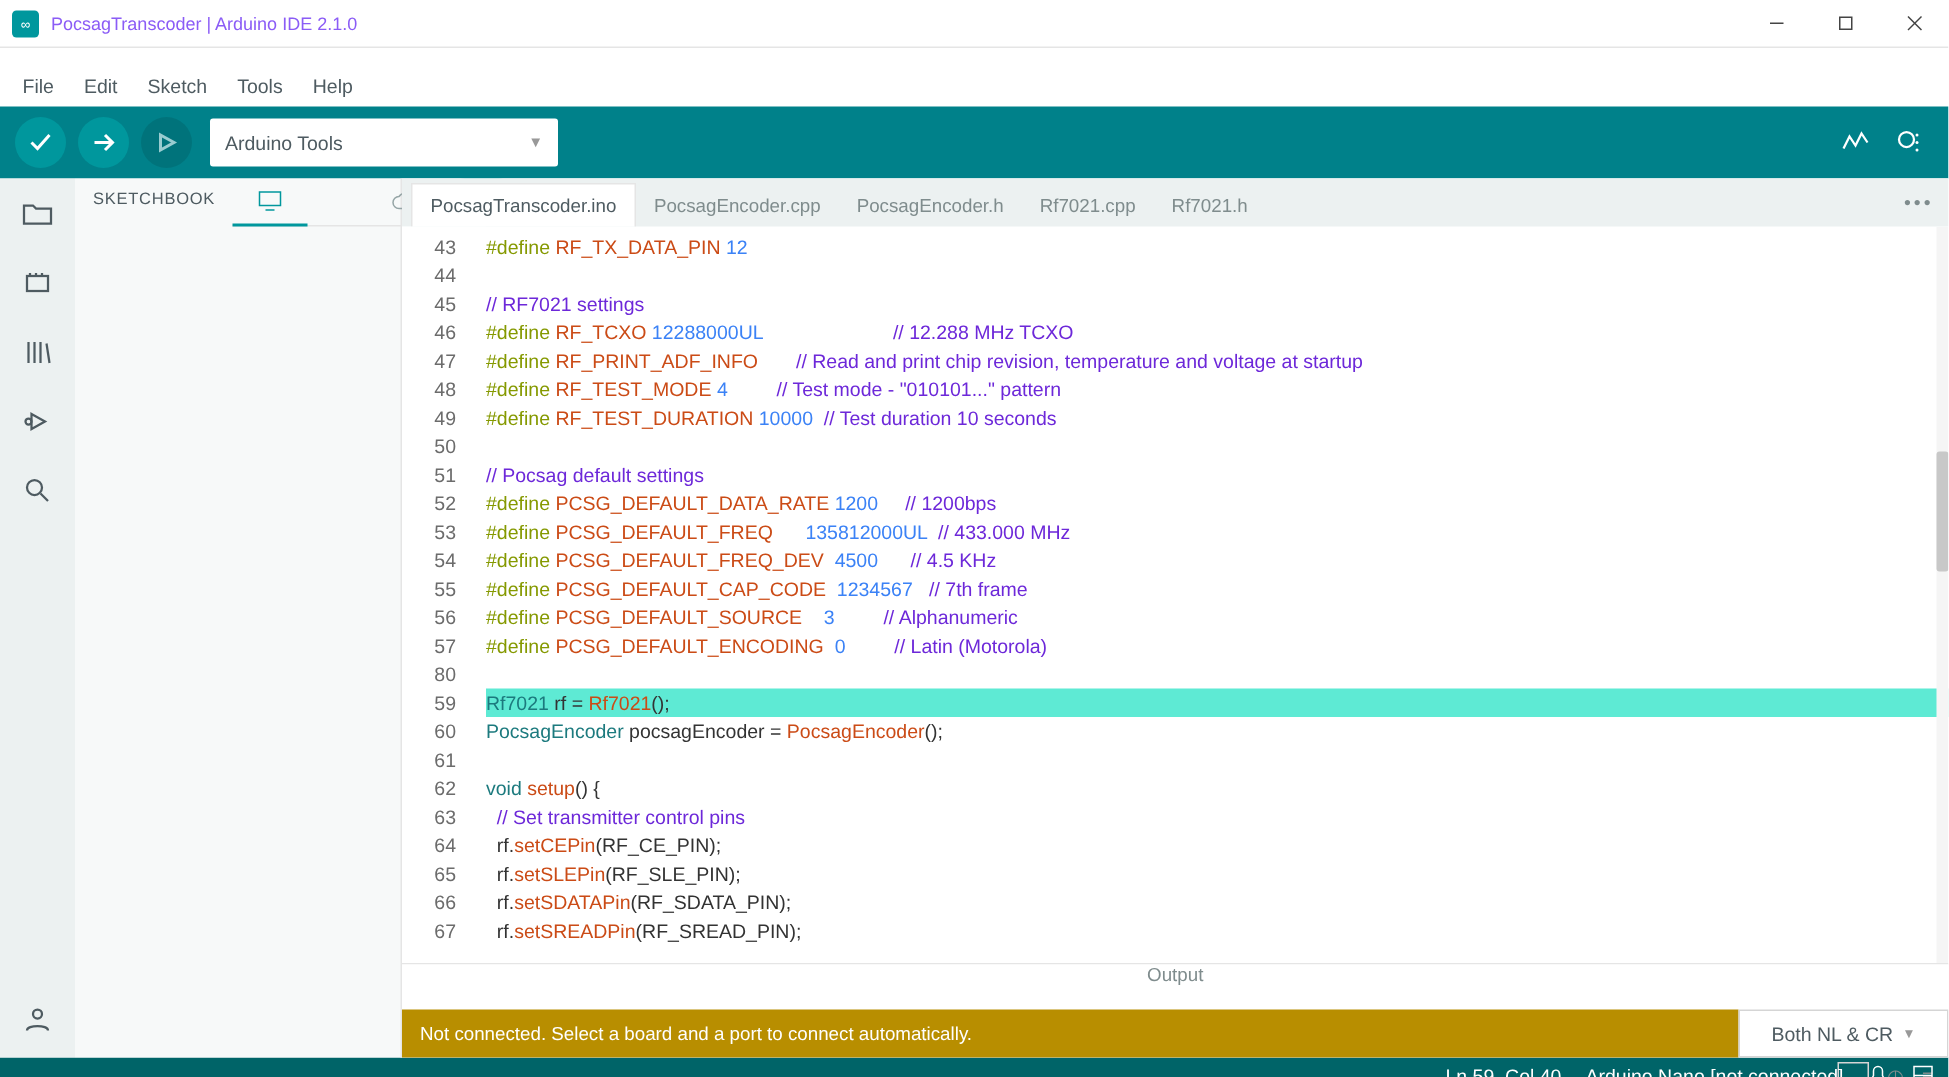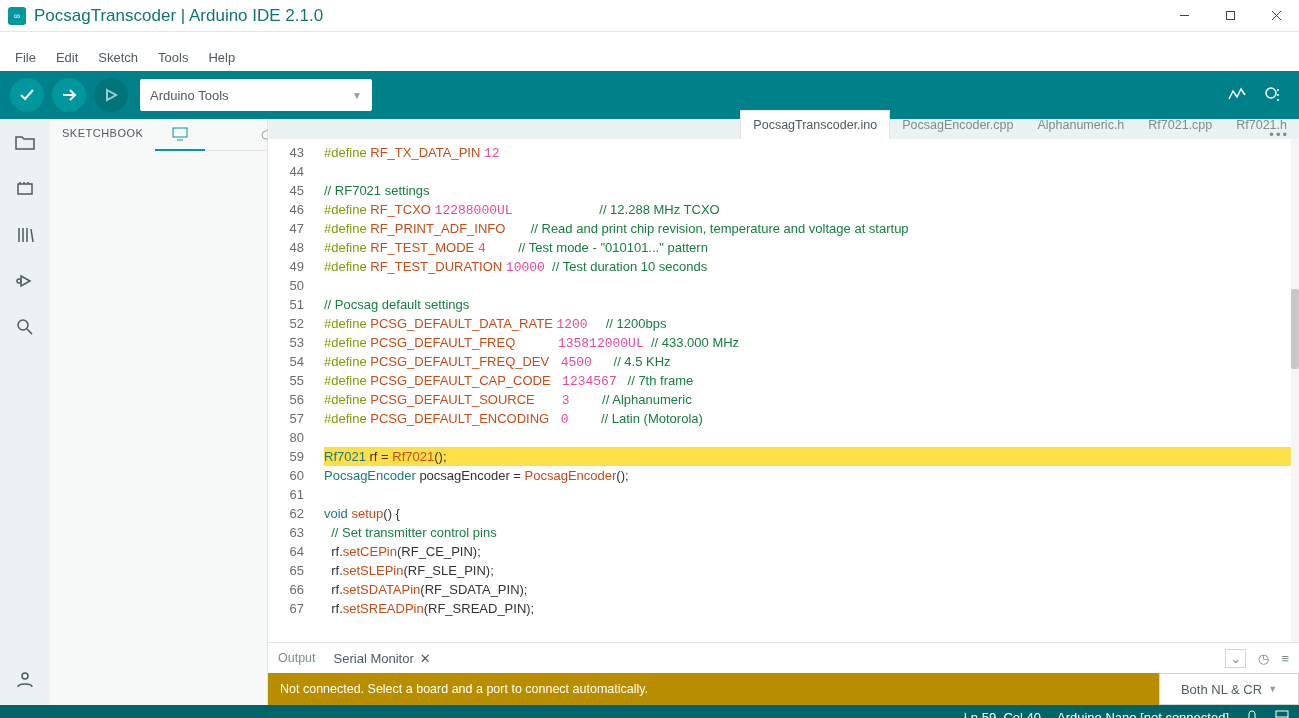--- a/index.html
+++ b/index.html
@@ -1,19 +1,19 @@
 <!DOCTYPE html>
 <html><head>
 <meta charset="utf-8">
 <style>
 * { margin:0; padding:0; box-sizing:border-box; font-family:"Segoe UI",Arial,sans-serif; font-size:13px; }
 html,body { width:1299px; height:718px; overflow:hidden; background:#fff; }
 .titlebar { height:32px; background:#fff; display:flex; align-items:center; padding:0 0 0 8px; border-bottom:1px solid #e5e5e5; }
 .titlebar .app-icon { width:18px; height:18px; background:#00979d; border-radius:3px; display:flex; align-items:center; justify-content:center; color:#fff; font-size:9px; margin-right:8px; }
-.titlebar .title { color:#0f766e; font-size:17px; }
+.titlebar .title { color:#8b5cf6; font-size:12px; }
 .win-controls { margin-left:auto; display:flex; }
 .win-btn { width:46px; height:32px; display:flex; align-items:center; justify-content:center; color:#444; }
 .menubar { height:28px; display:flex; align-items:center; padding:0 6px; gap:2px; background:#fff;margin-top:11px; }
 .menubar .mi { padding:3px 9px; color:#4e5b61; }
 .toolbar { height:48px; background:#00818a; display:flex; align-items:center; padding:0 10px; }
 .tb-btn { width:34px; height:34px; border-radius:50%; background:#00979d; margin-right:8px; display:flex; align-items:center; justify-content:center; }
 .tb-btn.dim { background:#006b72; opacity:.6; }
 .tb-btn svg { stroke:#fff; fill:none; stroke-width:2; }
 .board-select { width:232px; height:32px; background:#fff; border-radius:2px; display:flex; align-items:center; padding:0 10px; margin-left:4px; color:#4e5b61; }
 .board-select .chev { margin-left:auto; color:#999; font-size:10px; }
@@ -25,41 +25,41 @@
 .rail .ri svg { stroke:#4e5b61; fill:none; stroke-width:1.5; }
 .rail .spacer { flex:1; }
 .sidepanel { width:218px; background:#f7f9f9; border-right:1px solid #e5e5e5; display:flex; }
 .sp-head { height:28px; display:flex; align-items:center; padding:0 12px; color:#4e5b61; font-size:11px; letter-spacing:.5px; }
 .sp-tabs { height:32px; display:flex; align-items:center; justify-content:center; gap:40px; border-bottom:1px solid #e5e5e5; }
 .sp-tab { width:50px; height:32px; display:flex; align-items:center; justify-content:center; color:#7f8c8d; }
 .sp-tab.active { border-bottom:2px solid #00979d; color:#00979d; }
 .sp-body { flex:1; }
 .new-sketch { margin:0 auto 18px; width:120px; height:30px; border:1.5px solid #00979d; border-radius:16px; display:flex; align-items:center; justify-content:center; color:#0369a1; font-weight:600; font-size:12px; }
 .editor { flex:1; display:flex; flex-direction:column; background:#fff; min-width:0; }
-.tabs { height:20px; background:#ecf1f1; display:flex; align-items:flex-end; padding-left:6px; position:relative;justify-content:flex-end; }
+.tabs { height:32px; background:#ecf1f1; display:flex; align-items:flex-end; padding-left:6px; position:relative; }
 .tab { padding:7px 12px; color:#7f8c8d; font-size:12.5px; }
 .tab.active { background:#fff; color:#4e5b61; border-top:1px solid #e5e5e5; border-left:1px solid #e5e5e5; border-right:1px solid #e5e5e5; }
 .tab-menu { position:absolute; right:10px; top:8px; color:#7f8c8d; letter-spacing:2px; }
 .code { flex:1; display:flex; overflow:hidden; font-family:Consolas,"Courier New",monospace; font-size:13px; line-height:19px; position:relative; }
 .minimap { position:absolute; right:0; top:0; width:8px; height:100%; background:#f5f5f5; }
 .minimap-thumb { position:absolute; right:0; top:150px; width:8px; height:80px; background:#c8c8c8; border-radius:2px; }
 .gutter { width:56px; text-align:right; color:#6c6c6c; padding-right:20px; padding-top:4px; background:#fff; }
 .gutter div { height:19px; }
 .lines { flex:1; padding-top:4px; white-space:pre; color:#333; }
 .lines .ln { height:19px; }
-.lines .ln.hl { background:#fde047; }
+.lines .ln.hl { background:#5eead4; }
 .tk-pp { color:#859900; }
 .tk-id { color:#cb4b16; }
-.tk-num { color:#ec4899;font-family:Liberation Mono, monospace; }
-.tk-cm { color:#15803d; }
+.tk-num { color:#3b82f6; }
+.tk-cm { color:#6d28d9; }
 .tk-kw { color:#1c7a7e; }
 .tk-fn { color:#cb4b16; }
 .tk-ty { color:#1c7a7e; }
 .bottom { border-top:1px solid #e5e5e5; }
-.bt-tabs { height:30px; display:flex; align-items:center; padding:0 10px; background:#fff; gap:18px; }
+.bt-tabs { height:30px; display:flex; align-items:center; padding:0 10px; background:#fff; gap:18px;flex-direction:column; }
 .bt-tab { color:#7f8c8d; font-size:12.5px; display:flex; align-items:center; gap:6px; }
 .bt-tab.active { color:#4e5b61; }
 .bt-right { margin-left:auto; display:flex; gap:12px; color:#7f8c8d; align-items:center; }
 .bt-row { height:32px; display:flex; align-items:stretch; }
 .warn { flex:1; background:#b88e00; color:#fff; display:flex; align-items:center; padding:0 12px; font-size:12.5px; }
 .linesel { width:140px; border:1px solid #d5d5d5; display:flex; align-items:center; justify-content:center; color:#4e5b61; font-size:12.5px; gap:6px; }
 .status { height:24px; background:#006468; color:#fff; display:flex; align-items:center; padding:0 10px; font-size:12px; }
 .status .right { margin-left:auto; display:flex; gap:16px; align-items:center; }
 </style>
 </head>
@@ -194,21 +194,21 @@
         </div>
     </div>
     <div class="sp-body"></div>
     <div class="new-sketch">NEW SKETCH</div>
   </div>
 
   <div class="editor">
     <div class="tabs">
       <div class="tab active">PocsagTranscoder.ino</div>
       <div class="tab">PocsagEncoder.cpp</div>
-      <div class="tab">Alphanumeric.h</div>
+      <div class="tab">PocsagEncoder.h</div>
       <div class="tab">Rf7021.cpp</div>
       <div class="tab">Rf7021.h</div>
       <div class="tab-menu">•••</div>
     </div>
     <div class="code">
       <div class="gutter" id="gutter">
           <div>43</div>
           <div>44</div>
           <div>45</div>
           <div>46</div>

